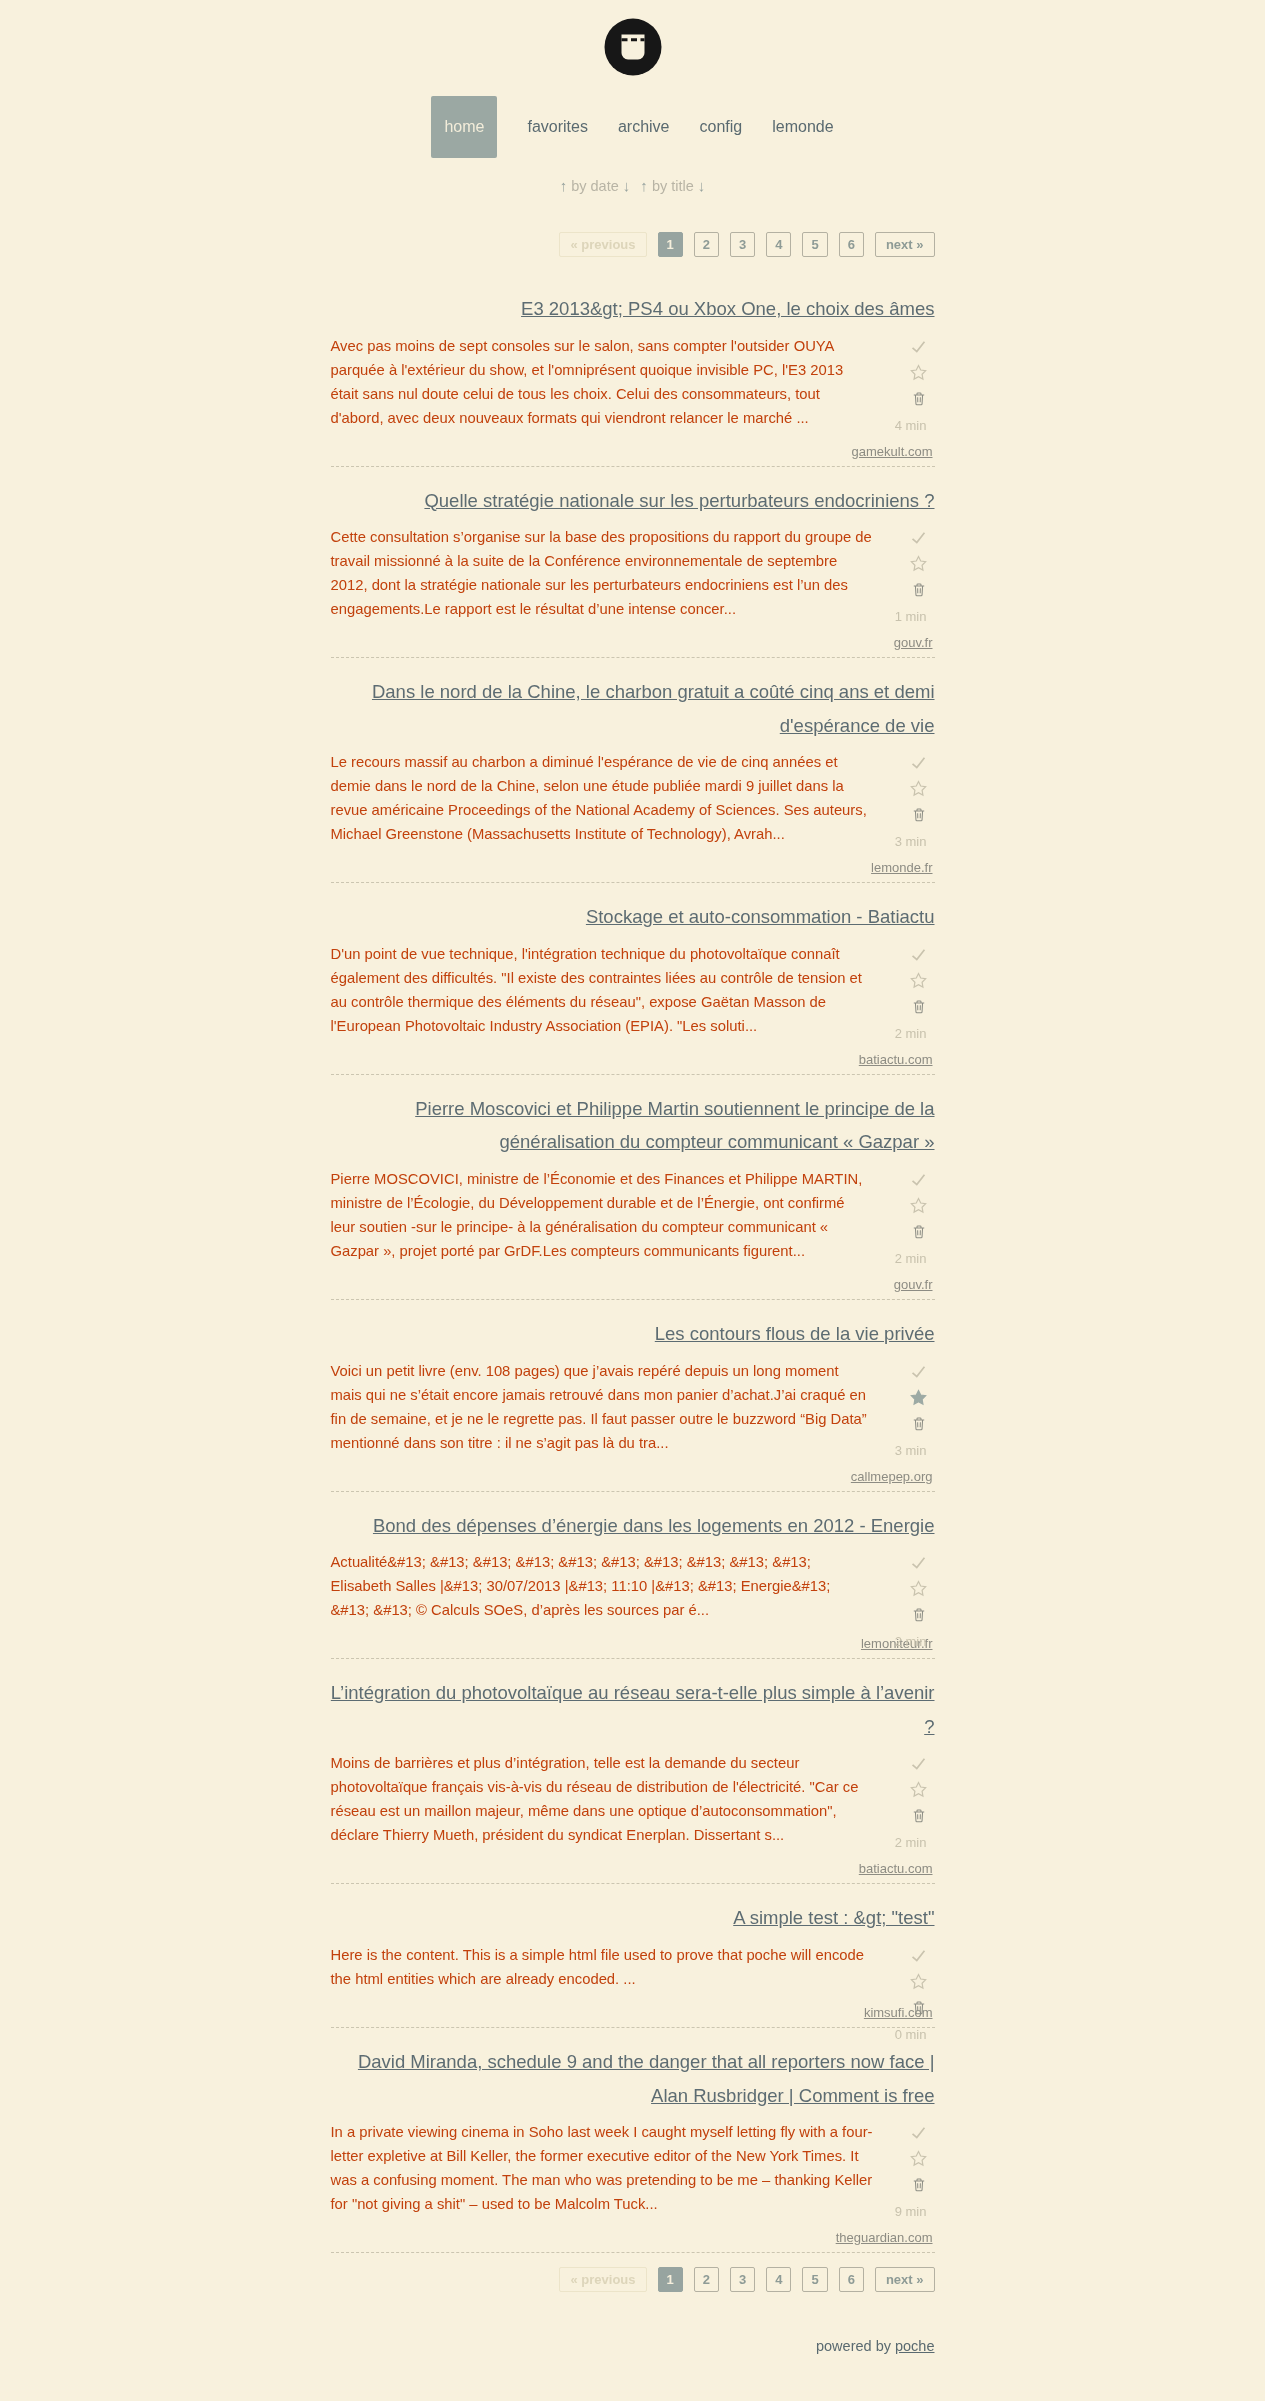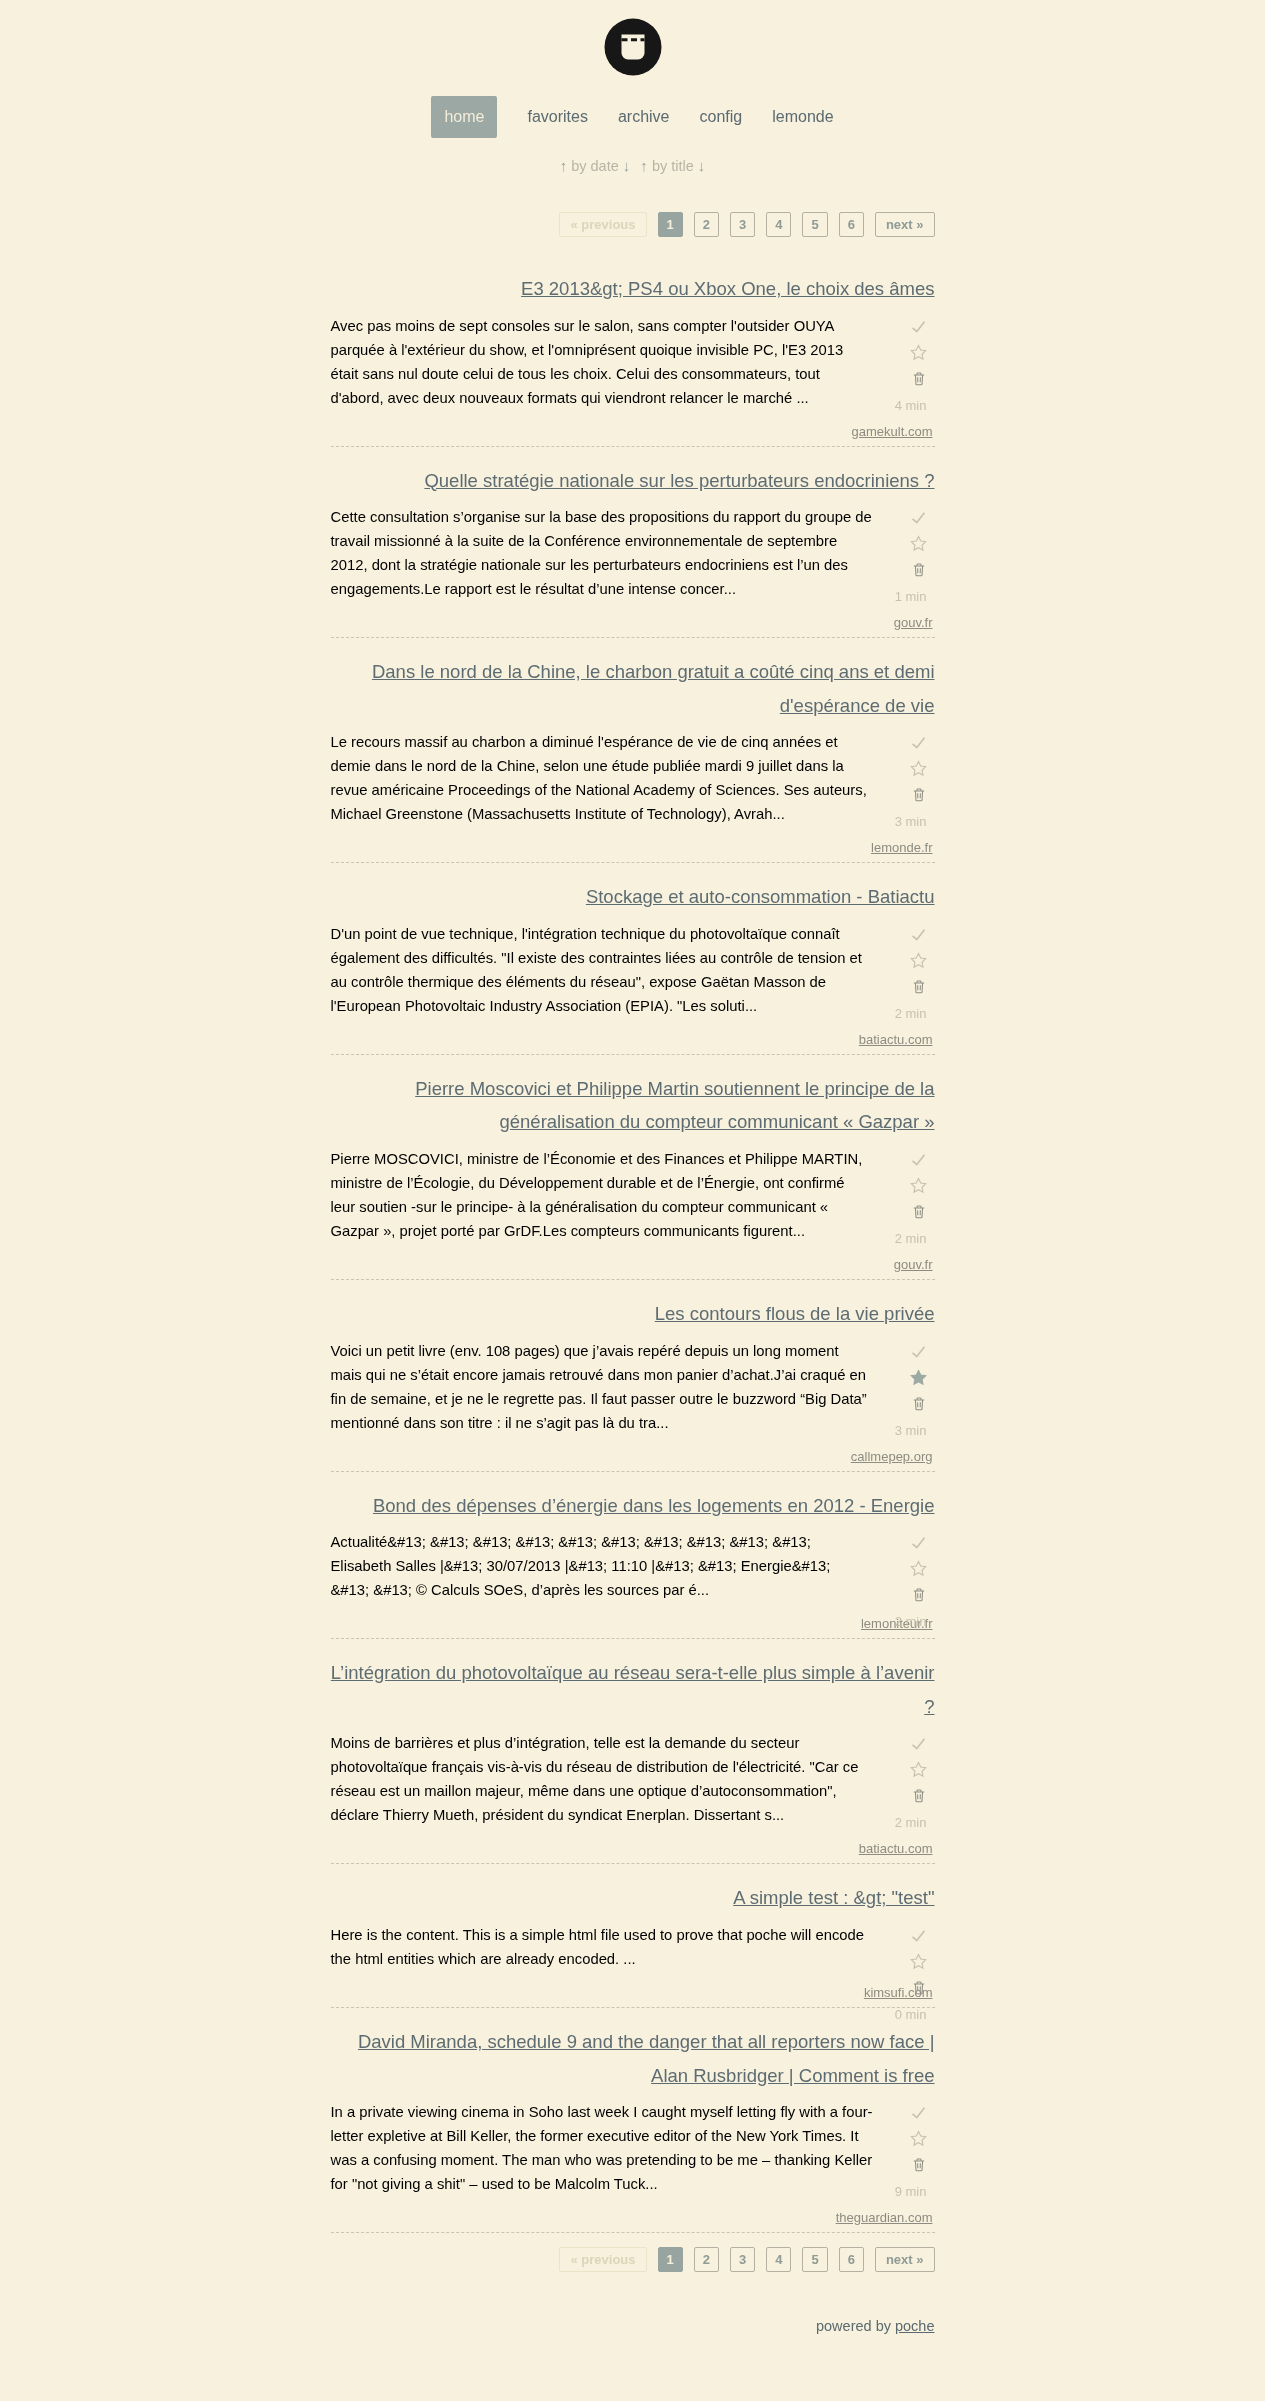--- a/index.html
+++ b/index.html
@@ -8,21 +8,21 @@
     font-family: "Liberation Sans", "DejaVu Sans", sans-serif;
     color: #5a6a70;
   }
   body { min-height: 2401px; padding-top: 18px; }
   .column { width: 604px; margin: 0 auto; }
 
   
   .logo-wrap { text-align: center; }
   .main-nav { display: flex; justify-content: center; align-items: center; gap: 30px; margin-top: 16px; }
   .main-nav a { text-decoration: none; color: #5a6a70; font-size: 16px; cursor: pointer; }
-  .main-nav a.active { background: #9ba8a3; color: #f3edda; padding: 12px 13px; border-radius: 2px; }
+  .main-nav a.active { background: #9ba8a3; color: #f3edda; padding: 22px 13px; border-radius: 2px; }
   .sort-bar { text-align: center; margin-top: 19px; font-size: 14.5px; color: #b8b4a5; }
   .sort-bar .arrow { color: #9aa5a0; cursor: pointer; text-decoration: none; font-size: 15px; }
   .sort-bar .sep { display: inline-block; width: 2px; }
 
   
   .pagination { display: flex; justify-content: flex-end; align-items: center; gap: 11px; }
   .pagination.top { margin: 38px 0 18px; }
   .pagination.bottom { margin: 14px 0 0; }
   .page-btn {
     display: inline-block; border: 1px solid #b4b1a2; color: #8e9b96;
@@ -32,21 +32,21 @@
   }
   .page-btn.prev, .page-btn.next { padding: 4px 10px; }
   .page-btn.active { background: #97a4a0; border-color: #97a4a0; color: #f6efdc; }
   .page-btn.disabled { color: #ddd5ba; border-color: #ece4c9; cursor: default; }
 
   
   .entry { border-bottom: 1px dashed #cbc5b0; padding: 17px 0 0; }
   .entry h2 { font-weight: normal; font-size: 18.5px; line-height: 1.82; margin-bottom: 9px; text-align: right; }
   .entry h2 a { color: #5d6c72; text-decoration: underline; cursor: pointer; }
   .entry-body { position: relative; padding-right: 62px; }
-  .excerpt { font-size: 14.8px; line-height: 1.62; color: #000000; }
+  .excerpt { font-size: 14.8px; line-height: 1.62; color: #c2410c; }
   .rail { position: absolute; top: 3px; right: 8px; width: 40px; display: flex; flex-direction: column; align-items: flex-end; gap: 9px; }
   .rail a { line-height: 0; cursor: pointer; }
   .icon-check { color: #c9c3ae; }
   .icon-star { color: #c9c3ae; }
   .icon-star.fav svg path { fill: #9daaa4; stroke: #9daaa4; }
   .icon-trash { color: #8d8e85; }
   .read-time { font-size: 13px; color: #c8c2ad; white-space: nowrap; margin-top: 2px; }
   .source { text-align: right; font-size: 13px; color: #8d8c83; margin-top: 13px; padding: 0 2px 7px 0; text-decoration: underline; }
 
   

